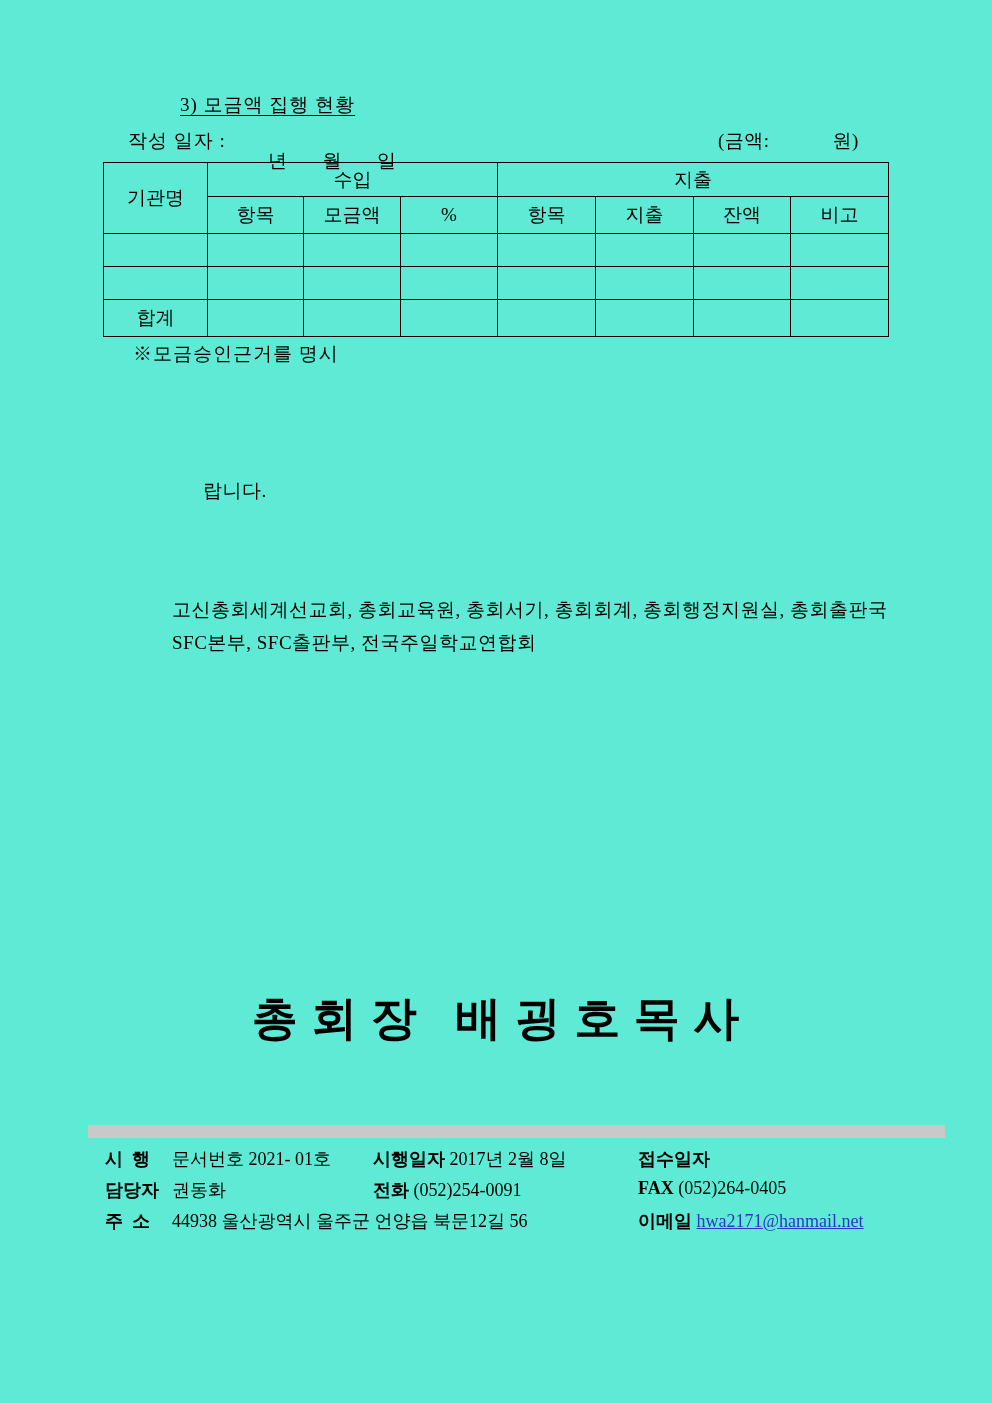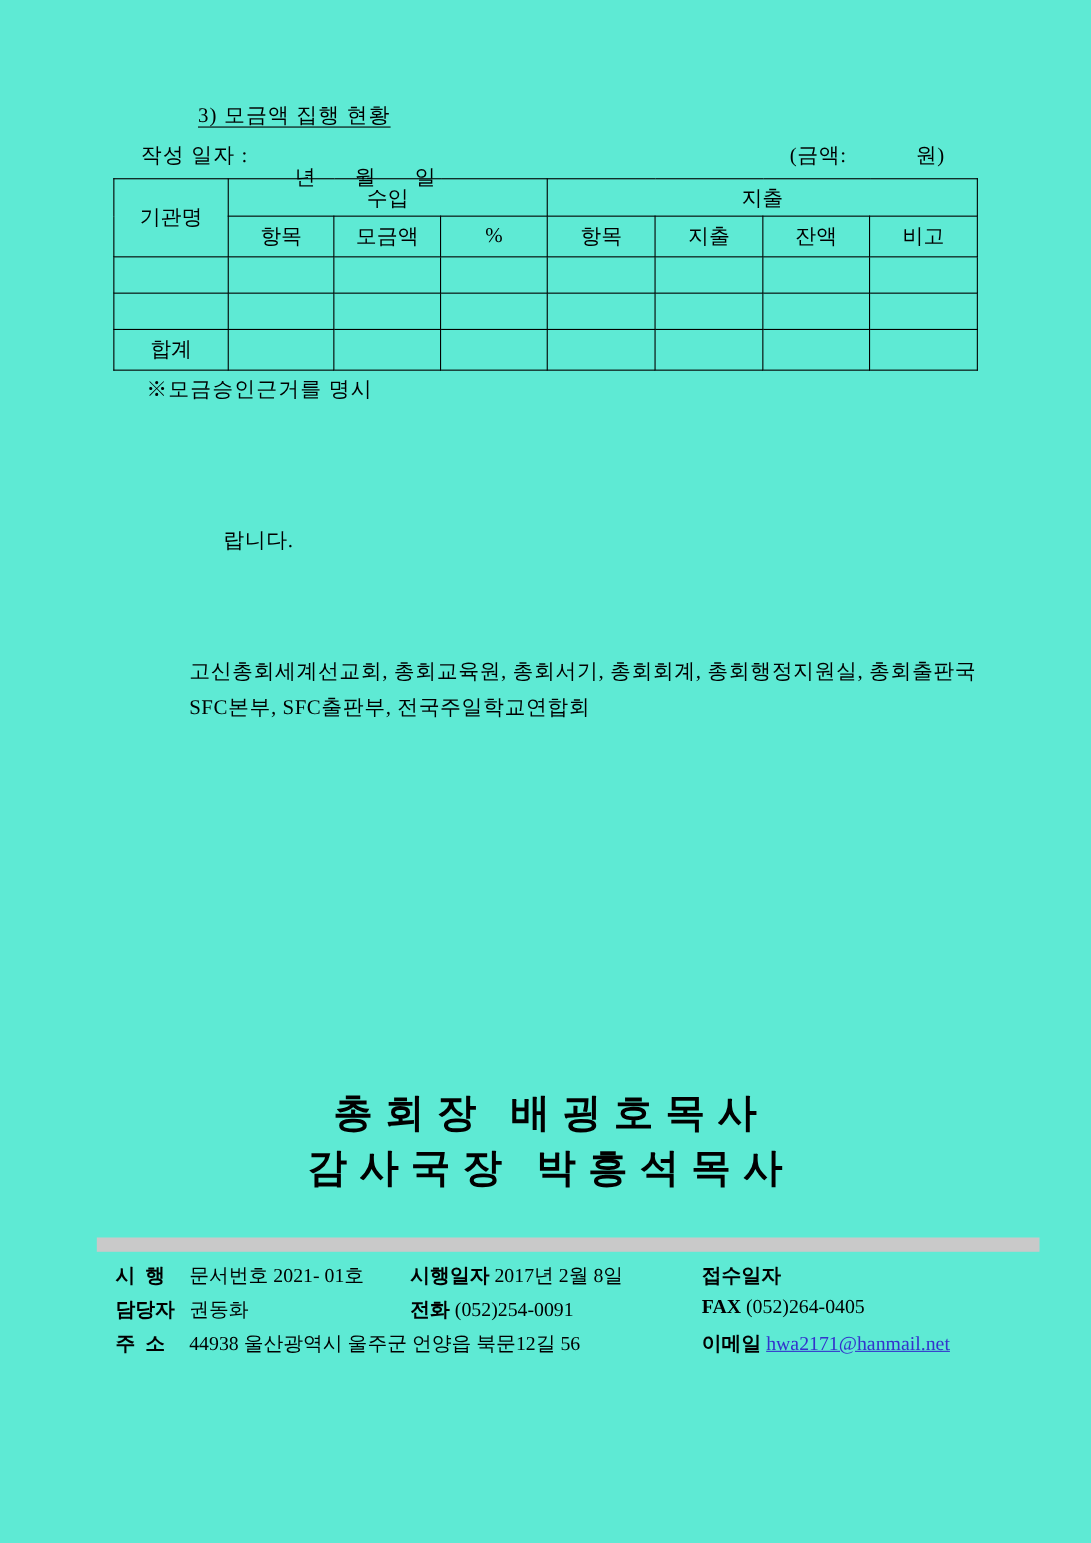--- a/index.html
+++ b/index.html
@@ -64,21 +64,21 @@
   .rc-line2 { left: 172px; top: 564px; letter-spacing: 0.5px; }
   .rc-line3 { left: 172px; top: 597px; letter-spacing: 0.5px; }
   .rc-line4 { left: 172px; top: 630px; letter-spacing: 0.5px; }
 
   
   .sig-line {
     position: absolute;
     left: 0; width: 992px;
     text-align: center;
     white-space: pre;
-    font-size: 36px;
+    font-size: 46px;
     font-weight: bold;
     letter-spacing: 1px;
   }
   .sig-1 { top: 988px; }
   .sig-2 { top: 1038px; }
 
   
   .gray-bar {
     position: absolute;
     left: 88px; top: 1125px;
@@ -171,21 +171,20 @@
   </table>
 
   <div class="abs table-note">※모금승인근거를 명시</div>
 
   <div class="abs ps-line3">랍니다.</div>
 
   <div class="abs rc-line4">SFC본부, SFC출판부, 전국주일학교연합회</div>
   <div class="abs rc-line3">고신총회세계선교회, 총회교육원, 총회서기, 총회회계, 총회행정지원실, 총회출판국</div>
 
   <div class="sig-line sig-1">총 회 장   배 굉 호 목 사</div>
-  <div class="sig-line sig-2">감 사 국 장   박 흥 석 목 사</div>
 
   <div class="gray-bar"></div>
 
   <div class="footer-row fr-1">
     <span class="f-label">시  행</span>
     <span class="f-value">문서번호 2021- 01호</span>
     <span class="f-col2"><b>시행일자</b> <span>2017년 2월 8일</span></span>
     <span class="f-col3"><b>접수일자</b> <span></span></span>
   </div>
 

